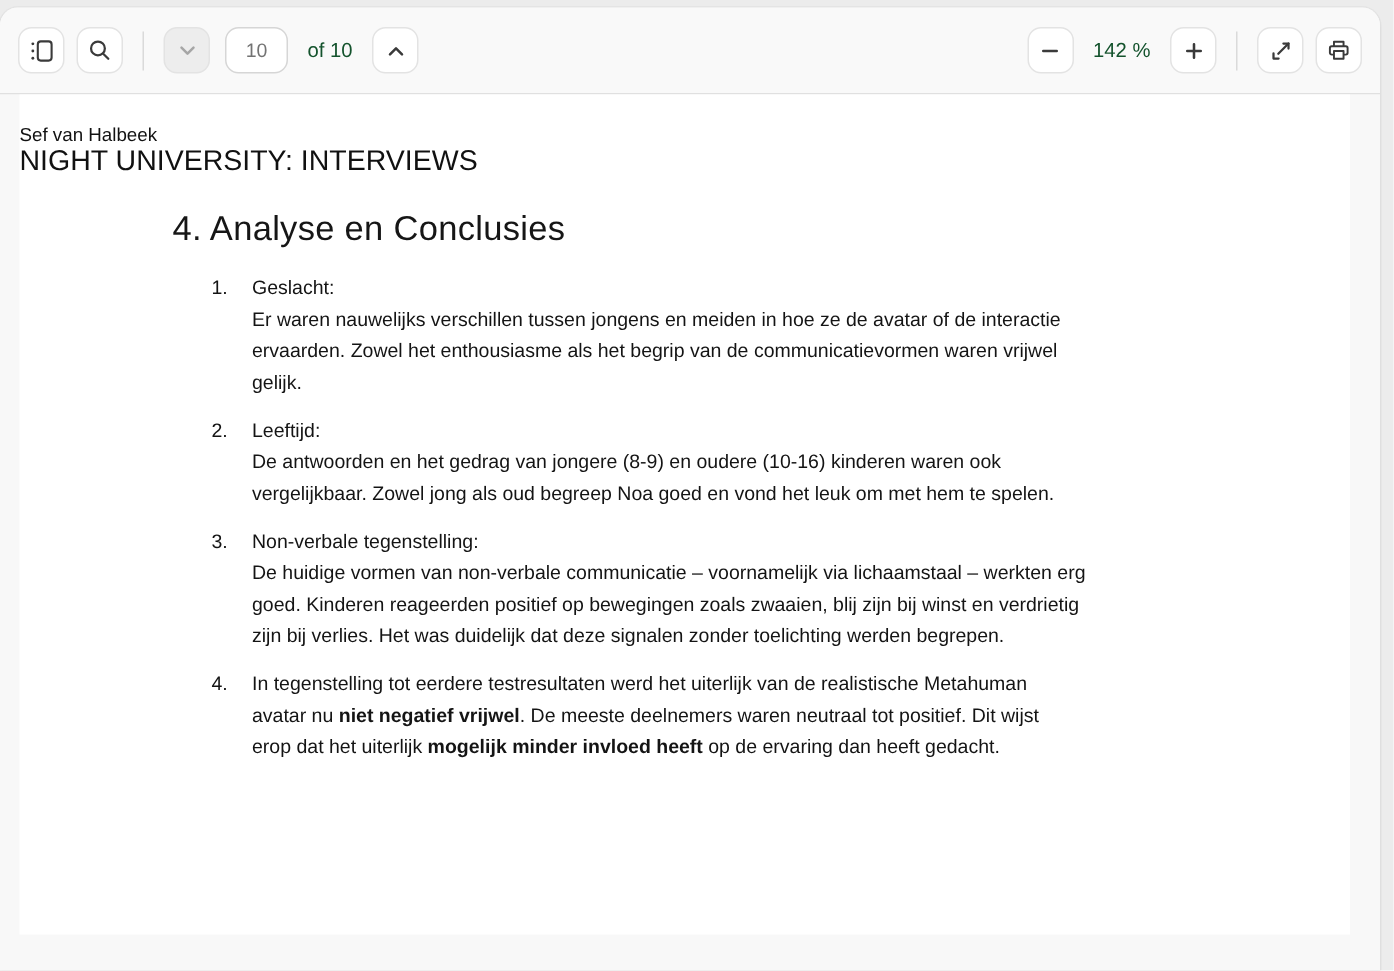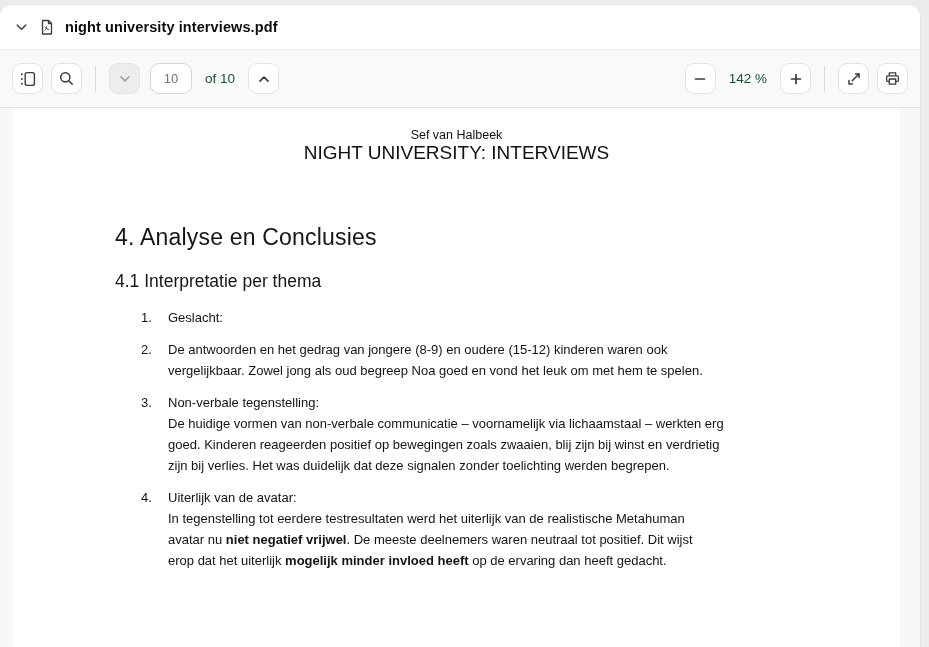--- a/index.html
+++ b/index.html
@@ -67,25 +67,25 @@
     position: relative;
     height: 537px;
     background: #f8f8f8;
   }
   .pdf-page {
     position: absolute; left: 13px; top: 0;
     width: 887px; height: 560px;
     background: #ffffff;
     color: #111111;
   }
-  .doc-header { padding-top: 19px; text-align: center; }
+  .doc-header { padding-top: 19px; }
   .doc-header .line1 { font-size: 12.5px; line-height: 17px; }
   .doc-header .line2 { font-size: 19px; line-height: 17px; }
   .doc-h1 {
-    margin: 62px 0 0 102px;
+    margin: 22px 0 0 102px;
     font-size: 23px; font-weight: 400; color: #161616;
     line-height: 28px; letter-spacing: 0.2px;
   }
   .doc-h2 {
     margin: 19px 0 0 102px;
     font-size: 17.5px; font-weight: 400; color: #161616;
     line-height: 22px;
   }
   .doc-list { margin: 15px 0 0 128px; width: 706px; }
   .doc-item {
@@ -97,37 +97,20 @@
   .doc-item .label-line { font-weight: 400; }
   .doc-item .body { white-space: pre-line; }
   .doc-item .body b, .doc-item .body .b { font-weight: 700; }
   svg { display: block; }
 </style>
 </head>
 <body>
 
 <div class="card">
 
-  <div class="titlebar">
-    <button class="icon-btn-plain">
-      <span>
-        <svg width="15" height="15" viewBox="0 0 16 16" fill="none" stroke="#555555" stroke-width="1.7" stroke-linecap="round" stroke-linejoin="round">
-            <path d="M3.5 5.5 L8 10 L12.5 5.5"></path>
-          </svg>
-      </span>
-    </button>
-    <span>
-      <svg width="16" height="17" viewBox="0 0 16 17" fill="none" stroke="#3a3a3a" stroke-width="1.3" stroke-linejoin="round">
-        <path d="M3.5 1.5 h6 l3 3 v10.5 h-9 z"></path>
-        <path d="M9.5 1.5 v3 h3"></path>
-        <path d="M5.6 11.5 c1 -0.6 2.2 -2.6 2.1 -3.4 c-0.1 -0.7 -1 -0.6 -0.9 0.2 c0.1 0.9 2 2.6 3.3 2.4" stroke-width="0.9" fill="none"></path>
-      </svg>
-    </span>
-    <span class="title">night university interviews.pdf</span>
-  </div>
 
   <div class="toolbar">
     <button class="btn">
       <span>
         <svg width="18" height="18" viewBox="0 0 18 18" fill="none">
           <rect x="6.2" y="2.6" width="9.2" height="12.8" rx="2" stroke="#3a3a3a" stroke-width="1.4"></rect>
           <circle cx="2.9" cy="4.2" r="0.95" fill="#3a3a3a"></circle>
           <circle cx="2.9" cy="9" r="0.95" fill="#3a3a3a"></circle>
           <circle cx="2.9" cy="13.8" r="0.95" fill="#3a3a3a"></circle>
         </svg>
@@ -198,49 +181,51 @@
     </button>
   </div>
 
   <div class="viewer">
     <div class="pdf-page">
       <div class="doc-header">
         <div class="line1">Sef van Halbeek</div>
         <div class="line2">NIGHT UNIVERSITY: INTERVIEWS</div>
       </div>
       <div class="doc-h1">4. Analyse en Conclusies</div>
-      <div class="doc-h2">4.1 Interpretatie per thema</div>
 
       <div class="doc-list">
         <div class="doc-item">
           <span class="num">1.</span>
           <div class="content">
             <div class="label-line">Geslacht:</div>
+            <div class="body"><span>Er waren nauwelijks verschillen tussen jongens en meiden in hoe ze de avatar of de interactie
+ervaarden. Zowel het enthousiasme als het begrip van de communicatievormen waren vrijwel
+gelijk.</span></div>
           </div>
         </div>
         <div class="doc-item">
           <span class="num">2.</span>
           <div class="content">
-            <div class="body"><span>De antwoorden en het gedrag van jongere (8-9) en oudere (15-12) kinderen waren ook
+            <div class="label-line">Leeftijd:</div>
+            <div class="body"><span>De antwoorden en het gedrag van jongere (8-9) en oudere (10-16) kinderen waren ook
 vergelijkbaar. Zowel jong als oud begreep Noa goed en vond het leuk om met hem te spelen.</span></div>
           </div>
         </div>
         <div class="doc-item">
           <span class="num">3.</span>
           <div class="content">
             <div class="label-line">Non-verbale tegenstelling:</div>
             <div class="body"><span>De huidige vormen van non-verbale communicatie – voornamelijk via lichaamstaal – werkten erg
 goed. Kinderen reageerden positief op bewegingen zoals zwaaien, blij zijn bij winst en verdrietig
 zijn bij verlies. Het was duidelijk dat deze signalen zonder toelichting werden begrepen.</span></div>
           </div>
         </div>
         <div class="doc-item">
           <span class="num">4.</span>
           <div class="content">
-            <div class="label-line">Uiterlijk van de avatar:</div>
             <div class="body"><span>In tegenstelling tot eerdere testresultaten werd het uiterlijk van de realistische Metahuman
 avatar nu </span><span class="b">niet negatief vrijwel</span><span>. De meeste deelnemers waren neutraal tot positief. Dit wijst
 erop dat het uiterlijk </span><span class="b">mogelijk minder invloed heeft</span><span> op de ervaring dan heeft gedacht.</span></div>
           </div>
         </div>
       </div>
     </div>
   </div>
 </div>
 

